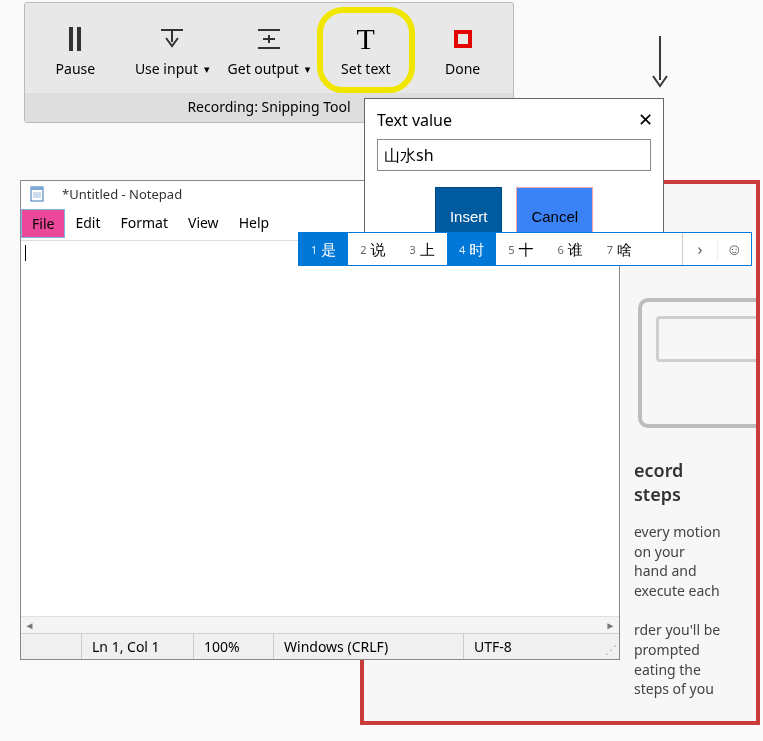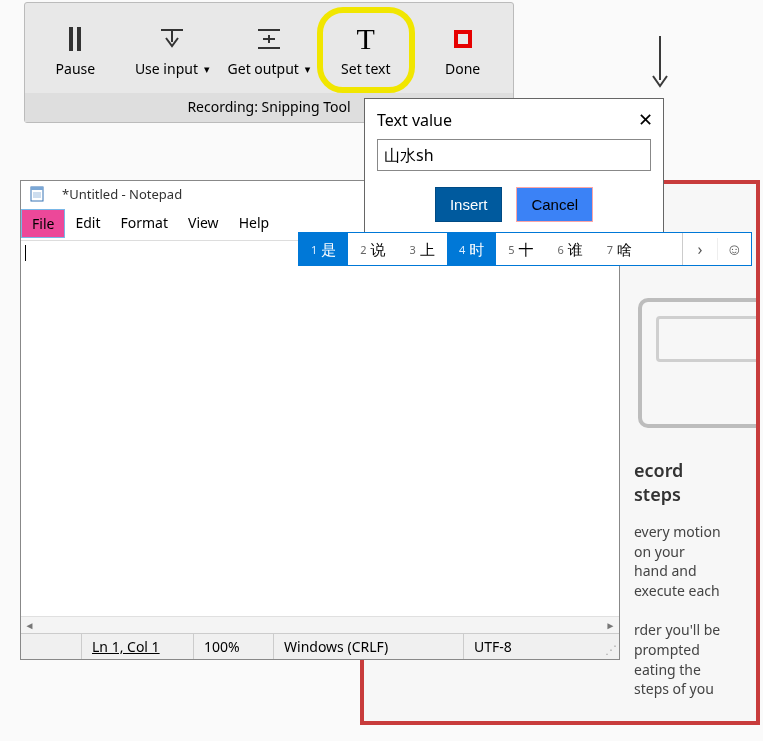--- a/index.html
+++ b/index.html
@@ -112,21 +112,21 @@
       border: 1px solid #888;
       font-family: inherit;
     }
     .dlg-buttons {
       display: flex;
       justify-content: center;
       gap: 14px;
       margin-top: 16px;
     }
     .dlg-buttons button {
-      padding: 8px 14px;
+      padding: 20px 14px;
       font-size: 15px;
       cursor: default;
     }
     .btn-primary {
       background: #005a9e;
       color: #fff;
       border: 1px solid #004a84;
     }
     .btn-secondary {
       background: #3b82f6;
@@ -207,21 +207,21 @@
       display: flex;
       font-size: 14px;
       background: #f0f0f0;
       border-top: 1px solid #ccc;
     }
     .status-cell {
       border-left: 1px solid #ccc;
       padding: 3px 10px;
     }
     .status-spacer { flex: 0 0 60px; }
-    .status-cell.ln { flex: 1; text-decoration: underline; }
+    .status-cell.ln { flex: 1; }
     .status-cell.zoom { width: 80px; text-align: left; }
     .status-cell.eol { width: 146px; }
     .status-cell.enc { width: 140px; margin-left: 44px; }
     .resize-grip {
       width: 16px;
       display: flex;
       align-items: flex-end;
       justify-content: flex-end;
       color: #aaa;
       font-size: 12px;

